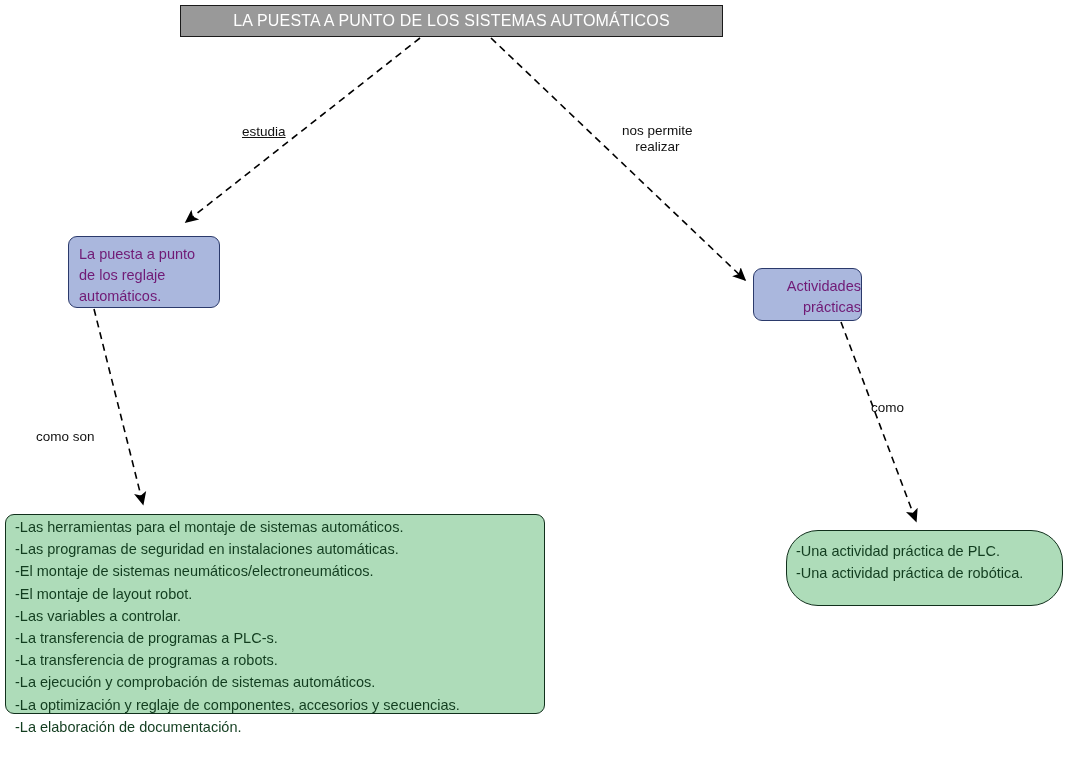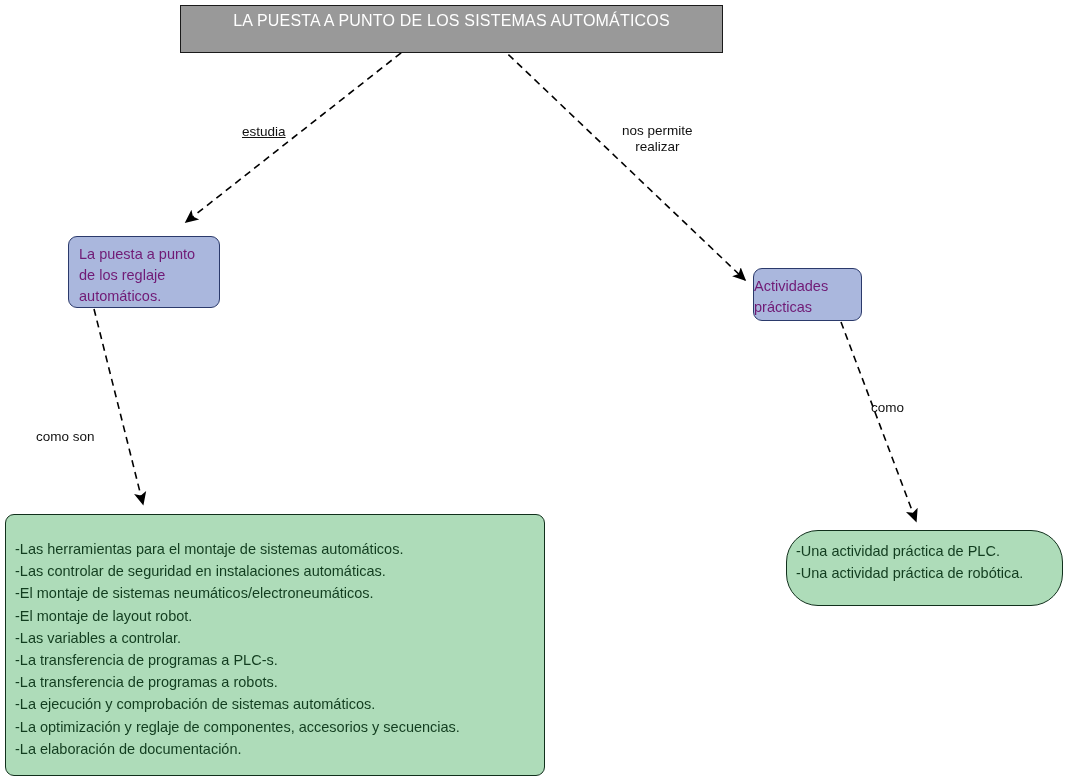--- a/index.html
+++ b/index.html
@@ -29,21 +29,21 @@
   .node {
     position: absolute;
     box-sizing: border-box;
   }
 
   
   .title-node {
     left: 180px;
     top: 5px;
     width: 543px;
-    height: 48px;
+    height: 32px;
     background: #999999;
     border: 1px solid #1a1a1a;
     color: #ffffff;
     font-size: 16px;
     line-height: 30px;
     text-align: center;
     white-space: nowrap;
     letter-spacing: 0.2px;
   }
 
@@ -62,38 +62,38 @@
     width: 152px;
     height: 72px;
     padding: 7px 0 0 10px;
   }
   .blue-node-right {
     left: 753px;
     top: 268px;
     width: 109px;
     height: 53px;
     padding: 7px 0 0 0;
-    text-align: left;
+    text-align: right;
   }
   .blue-node .ln { display: block; }
 
   
   .green-node {
     background: #aedcb9;
     border: 1px solid #11301c;
     border-radius: 9px;
     color: #123d1f;
     font-size: 14.5px;
   }
   .green-node-big {
     left: 5px;
     top: 514px;
     width: 540px;
-    height: 262px;
-    padding: 23px 0 0 9px;
+    height: 200px;
+    padding: 1px 0 0 9px;
   }
   .green-node-small {
     left: 786px;
     top: 530px;
     width: 277px;
     height: 76px;
     padding: 9px 0 0 9px;
     border-radius: 32px;
   }
   .green-node .ln {
@@ -163,21 +163,21 @@
     <span class="ln">automáticos.</span>
   </div>
 
   <div class="node blue-node blue-node-right">
     <span class="ln">Actividades</span>
     <span class="ln">prácticas</span>
   </div>
 
   <div class="node green-node green-node-big">
     <span class="ln">-Las herramientas para el montaje de sistemas automáticos.</span>
-    <span class="ln">-Las controlar de seguridad en instalaciones automáticas.</span>
+    <span class="ln">-Las programas de seguridad en instalaciones automáticas.</span>
     <span class="ln">-El montaje de sistemas neumáticos/electroneumáticos.</span>
     <span class="ln">-El montaje de layout robot.</span>
     <span class="ln">-Las variables a controlar.</span>
     <span class="ln">-La transferencia de programas a PLC-s.</span>
     <span class="ln">-La transferencia de programas a robots.</span>
     <span class="ln">-La ejecución y comprobación de sistemas automáticos.</span>
     <span class="ln">-La optimización y reglaje de componentes, accesorios y secuencias.</span>
     <span class="ln">-La elaboración de documentación.</span>
   </div>
 

